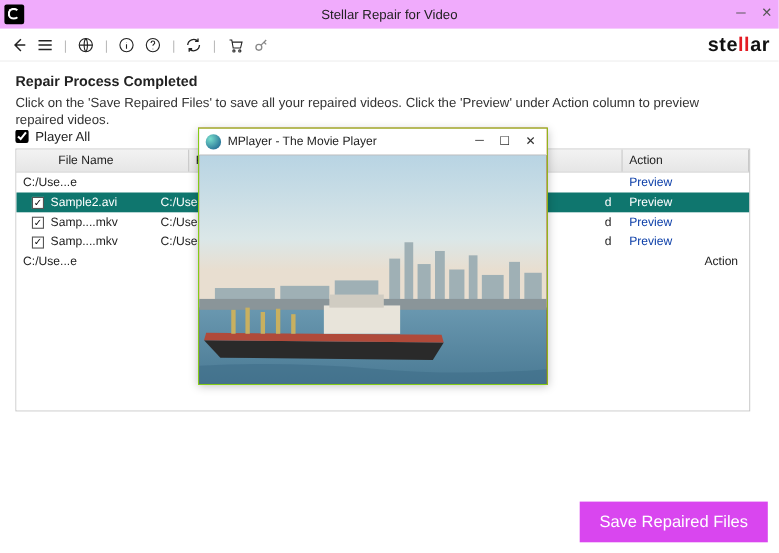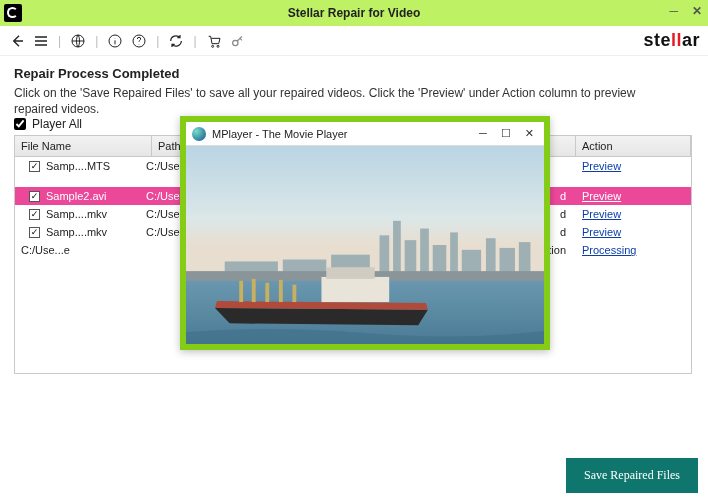--- a/index.html
+++ b/index.html
@@ -1,64 +1,64 @@
 <!DOCTYPE html>
 <html><head>
 <meta charset="utf-8">
 <style>
 * { box-sizing: border-box; margin: 0; padding: 0; font-family: "Segoe UI", Arial, sans-serif; }
 body { width: 708px; height: 503px; background: #fff; position: relative; overflow: hidden; font-size: 12px; color: #222; }
 
-.titlebar { height: 26px; display: flex; align-items: center; justify-content: center; position: relative; background: #bef264; font-weight: bold; }
+.titlebar { height: 26px; display: flex; align-items: center; justify-content: center; position: relative; background: #f0abfc; }
 .titlebar .app-icon { position: absolute; left: 4px; top: 4px; width: 18px; height: 18px; background: #000; border-radius: 2px; }
 .titlebar .app-icon::after { content: ""; position: absolute; left: 3px; top: 3px; width: 7px; height: 7px; border: 2px solid #fff; border-radius: 50%; border-right-color: transparent; }
 .win-controls { position: absolute; right: 6px; top: 4px; display: flex; gap: 14px; color: #555; }
 
 .toolbar { height: 30px; display: flex; align-items: center; gap: 6px; padding: 0 8px; border-bottom: 1px solid #eee; }
 .toolbar .sep { color: #bbb; margin: 0 2px; }
 .toolbar .spacer { flex: 1; }
 .brand { font-size: 18px; font-weight: 700; letter-spacing: 0.5px; color: #111; }
 .brand .u { color: #e31b23; text-align: right; }
 
 .icon-btn { width: 18px; height: 18px; display: inline-flex; align-items: center; justify-content: center; color: #333; cursor: pointer; }
 svg { display: block; }
 
-.content { padding: 10px 16px 0 14px; }
+.content { padding: 10px 26px 0 14px; }
 .heading { font-weight: 700; font-size: 13px; margin-bottom: 4px; }
 .subtext { font-size: 12px; color: #333; line-height: 1.35; max-width: 660px; }
 
 .select-all { display: flex; align-items: center; gap: 6px; font-size: 12px; margin-bottom: 4px; padding-left: 0; }
 
 .table { border: 1px solid #c9c9c9; }
 .thead { display: flex; background: linear-gradient(#f2f2f2,#e6e6e6); border-bottom: 1px solid #c9c9c9; font-size: 11px; }
 .thead .th { padding: 4px 6px; border-right: 1px solid #c9c9c9; }
-.col-file { width: 137px; }
+.col-file { width: 125px; margin-left: 32px; }
 .col-path { flex: 1; }
 .col-action { width: 115px; }
 
 .row { display: flex; align-items: center; height: 18px; font-size: 11px; }
 .row .td { padding: 2px 6px; overflow: hidden; white-space: nowrap; text-overflow: ellipsis; }
 .row .td-file { width: 125px; display: flex; align-items: center; gap: 6px; padding-left: 14px; }
 .row .td-path { flex: 1; }
-.row .td-action { width: 115px; color: #0b3ea8; text-decoration: underline; }
-.row.selected { background: #ec4899; color: #fff; margin-top: 12px; }
+.row .td-action { width: 115px; color: #0b3ea8; }
+.row.selected { background: #0f766e; color: #fff; }
 .row.selected .td-action { color: #fff; }
 
 .cb { width: 11px; height: 11px; border: 1px solid #555; background: #fff; display: inline-flex; align-items: center; justify-content: center; flex-shrink: 0; }
 .cb.checked::after { content: "✓"; font-size: 9px; line-height: 1; color: #000; }
 
 .table-body { min-height: 216px; background: #fff; }
 
-.player { position: absolute; left: 180px; top: 116px; width: 370px; height: 234px; background: #c2410c; border: 6px solid #84cc16; box-shadow: 0 2px 8px rgba(0,0,0,0.25); }
+.player { position: absolute; left: 180px; top: 116px; width: 318px; height: 234px; background: #c2410c; border: 1px solid #84cc16; box-shadow: 0 2px 8px rgba(0,0,0,0.25); }
 .player-titlebar { height: 24px; display: flex; align-items: center; gap: 6px; padding: 0 6px; font-size: 11px; border-bottom: 1px solid #ddd; background: #fff; }
 .player-titlebar .ptitle { flex: 1; }
 .pwin { display: flex; gap: 14px; padding-right: 4px; color: #333; }
 .player-body { width: 100%; height: calc(100% - 24px); position: relative; overflow: hidden; }
 
-.save-btn { position: absolute; right: 10px; bottom: 10px; background: #0f766e; color: #fff; border: none; padding: 10px 18px; font-size: 12px; cursor: pointer; font-family: Liberation Serif, serif; }
+.save-btn { position: absolute; right: 10px; bottom: 10px; background: #d946ef; color: #fff; border: none; padding: 10px 18px; font-size: 15px; cursor: pointer; }
 
 .player-icon { width: 14px; height: 14px; border-radius: 50%; background: radial-gradient(circle at 30% 30%, #7dc, #158); display: inline-block; }
 
 input[type=checkbox]{ margin:0; width:12px; height:12px; accent-color:#000; }
 </style>
 </head>
 <body>
 
 <div class="titlebar">
   <div class="app-icon"></div>
@@ -134,24 +134,20 @@
   </div>
 
   <div class="table">
     <div class="thead">
       <div class="th col-file">File Name</div>
       <div class="th col-path">Path</div>
       <div class="th col-action">Action</div>
     </div>
     <div class="table-body" id="tbody">
         <div class="row">
-          <div class="td td-file">
-            <span class="cb checked"></span>
-            <span>Samp....MTS</span>
-          </div>
           <div class="td td-path"><span>C:/Use...e</span></div>
           <div class="td td-action">Preview</div>
         </div>
         <div class="row selected">
           <div class="td td-file">
             <span class="cb checked"></span>
             <span>Sample2.avi</span>
           </div>
           <div class="td td-path"><span>C:/User...</span><span style="float: right; padding-right: 4px;">d</span></div>
           <div class="td td-action">Preview</div>
@@ -167,21 +163,20 @@
         <div class="row">
           <div class="td td-file">
             <span class="cb checked"></span>
             <span>Samp....mkv</span>
           </div>
           <div class="td td-path"><span>C:/Use...e</span><span style="float: right; padding-right: 4px;">d</span></div>
           <div class="td td-action">Preview</div>
         </div>
         <div class="row">
           <div class="td td-path"><span>C:/Use...e</span><span style="float: right; padding-right: 4px;">Action</span></div>
-          <div class="td td-action">Processing</div>
         </div>
       </div>
   </div>
 </div>
 
 <div class="player">
   <div class="player-titlebar">
     <span class="player-icon"></span>
     <span class="ptitle">MPlayer - The Movie Player</span>
     <span class="pwin">

